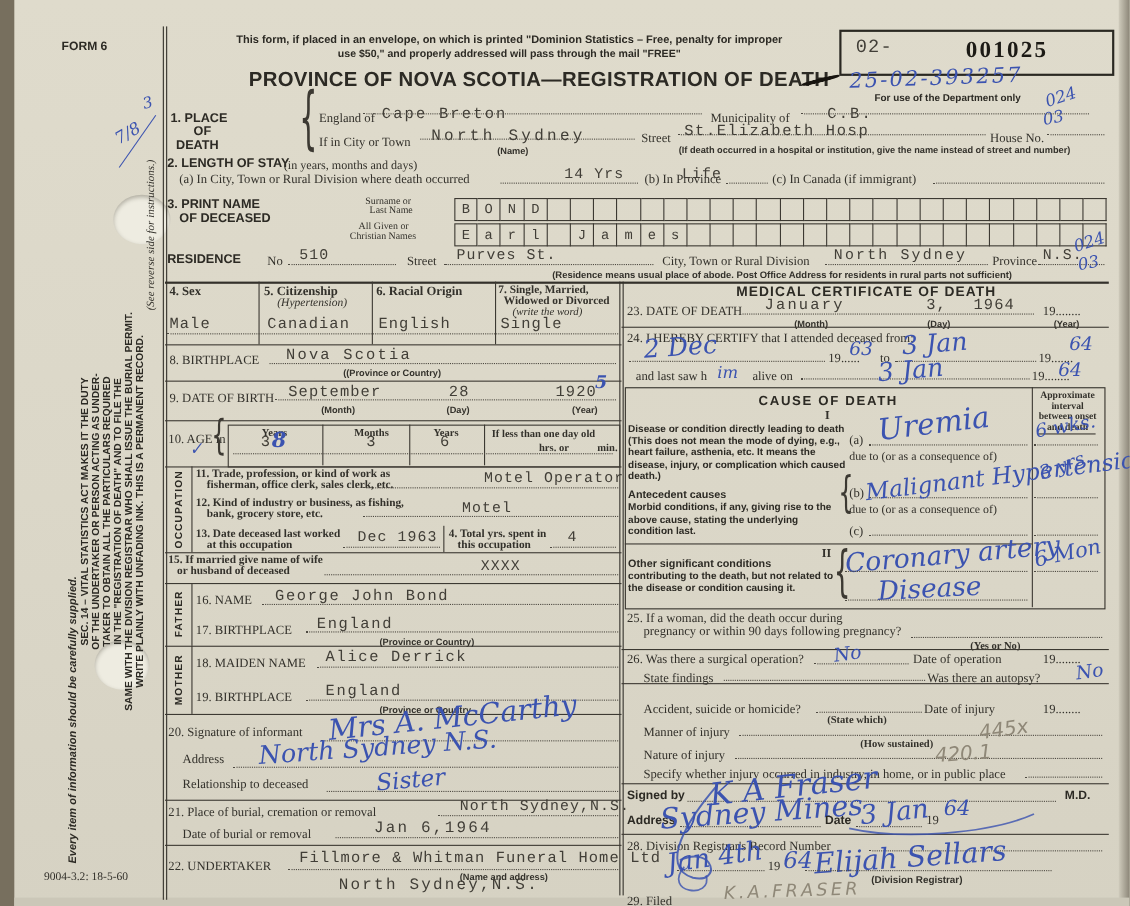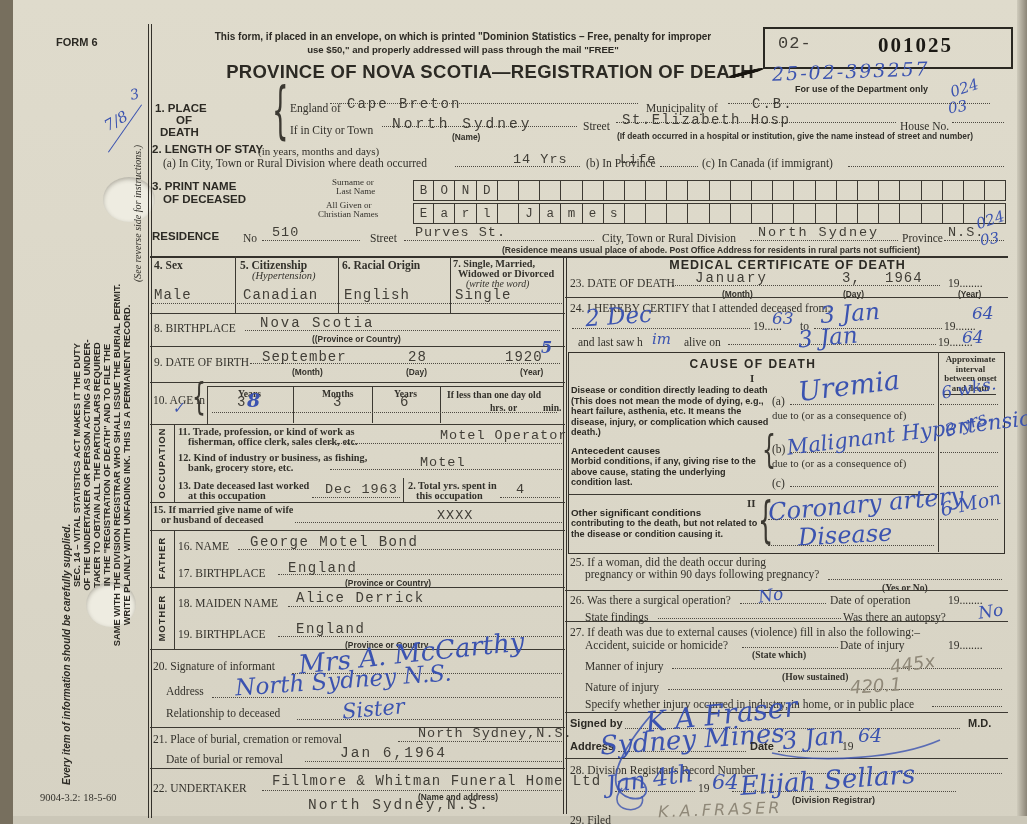--- a/index.html
+++ b/index.html
@@ -256,37 +256,37 @@
   <div class="a t" style="left:408px;top:428px;padding-left:32px;">Motel Operator</div>
   <div class="a p pb" style="left:178px;top:452px;font-size:10.3px;">12. Kind of industry or business, as fishing,</div>
   <div class="a p pb" style="left:188px;top:462px;font-size:10.3px;">bank, grocery store, etc.</div>
   <div class="dl" style="left:330px;top:469px;width:232px;"></div>
   <div class="a t" style="left:420px;top:455px;">Motel</div>
   <div class="a p pb" style="left:178px;top:480px;font-size:10.3px;">13. Date deceased last worked</div>
   <div class="a p pb" style="left:188px;top:490px;font-size:10.3px;">at this occupation</div>
   <div class="dl" style="left:312px;top:497px;width:88px;"></div>
   <div class="a t" style="left:325px;top:482px;">Dec 1963</div>
   <div class="vl" style="left:403px;top:478px;height:24px;"></div>
-  <div class="a p pb" style="left:408px;top:480px;font-size:10.3px;">2. Total yrs. spent in</div>
+  <div class="a p pb" style="left:408px;top:480px;font-size:10.3px;">4. Total yrs. spent in</div>
   <div class="a p pb" style="left:416px;top:490px;font-size:10.3px;">this occupation</div>
   <div class="dl" style="left:500px;top:497px;width:60px;"></div>
   <div class="a t" style="left:516px;top:482px;">4</div>
   <div class="hl" style="left:150px;top:502px;width:415px;"></div>
 
   <div class="a p pb" style="left:153px;top:504px;font-size:10.3px;">15. If married give name of wife</div>
   <div class="a p pb" style="left:161px;top:514px;font-size:10.3px;">or husband of deceased</div>
   <div class="dl" style="left:295px;top:522px;width:267px;"></div>
   <div class="a t" style="left:437px;top:508px;">XXXX</div>
   <div class="hl" style="left:150px;top:530px;width:415px;"></div>
 
   <div class="vl" style="left:174px;top:530px;height:57px;"></div>
   <div class="a rotl s" style="left:117px;top:553px;width:90px;text-align:center;font-size:9.3px;letter-spacing:1px;">FATHER</div>
   <div class="a p" style="left:178px;top:540px;">16. NAME</div>
   <div class="dl" style="left:238px;top:549px;width:324px;"></div>
-  <div class="a t" style="left:250px;top:534px;font-size:14px;letter-spacing:1.5px;">George Motel Bond</div>
+  <div class="a t" style="left:250px;top:534px;font-size:14px;letter-spacing:1.5px;">George John Bond</div>
   <div class="a p" style="left:178px;top:567px;">17. BIRTHPLACE</div>
   <div class="dl" style="left:278px;top:574px;width:284px;"></div>
   <div class="a t" style="left:288px;top:560px;font-size:14px;letter-spacing:1.5px;">England</div>
   <div class="a n" style="left:345px;top:578px;">(Province or Country)</div>
   <div class="hl" style="left:150px;top:587px;width:415px;"></div>
 
   <div class="vl" style="left:174px;top:587px;height:62px;"></div>
   <div class="a rotl s" style="left:117px;top:613px;width:90px;text-align:center;font-size:9.3px;letter-spacing:1px;">MOTHER</div>
   <div class="a p" style="left:178px;top:597px;">18. MAIDEN NAME</div>
   <div class="dl" style="left:288px;top:606px;width:274px;"></div>
@@ -398,21 +398,20 @@
   <div class="dl" style="left:740px;top:603px;width:86px;"></div>
   <div class="a h" style="left:758px;top:585px;font-size:17px;transform:rotate(-8deg);">No</div>
   <div class="a p" style="left:830px;top:594px;">Date of operation</div>
   <div class="a p" style="left:948px;top:594px;">19........</div>
   <div class="a p" style="left:585px;top:611px;">State findings</div>
   <div class="dl" style="left:658px;top:618px;width:183px;"></div>
   <div class="a p" style="left:843px;top:611px;">Was there an autopsy?</div>
   <div class="a h" style="left:978px;top:601px;font-size:17px;transform:rotate(-8deg);">No</div>
   <div class="hl" style="left:565px;top:621px;width:443px;"></div>
 
-  <div class="a p" style="left:570px;top:626px;">27. If death was due to external causes (violence) fill in also the following:–</div>
   <div class="a p" style="left:585px;top:639px;">Accident, suicide or homicide?</div>
   <div class="dl" style="left:742px;top:647px;width:96px;"></div>
   <div class="a p pb" style="left:752px;top:649px;font-size:9.6px;">(State which)</div>
   <div class="a p" style="left:840px;top:639px;">Date of injury</div>
   <div class="a p" style="left:948px;top:639px;">19........</div>
   <div class="a p" style="left:585px;top:660px;">Manner of injury</div>
   <div class="dl" style="left:672px;top:668px;width:330px;"></div>
   <div class="a p pb" style="left:782px;top:671px;font-size:9.6px;">(How sustained)</div>
   <div class="a pc" style="left:890px;top:653px;font-size:18px;transform:rotate(-8deg);">445x</div>
   <div class="a p" style="left:585px;top:681px;">Nature of injury</div>

